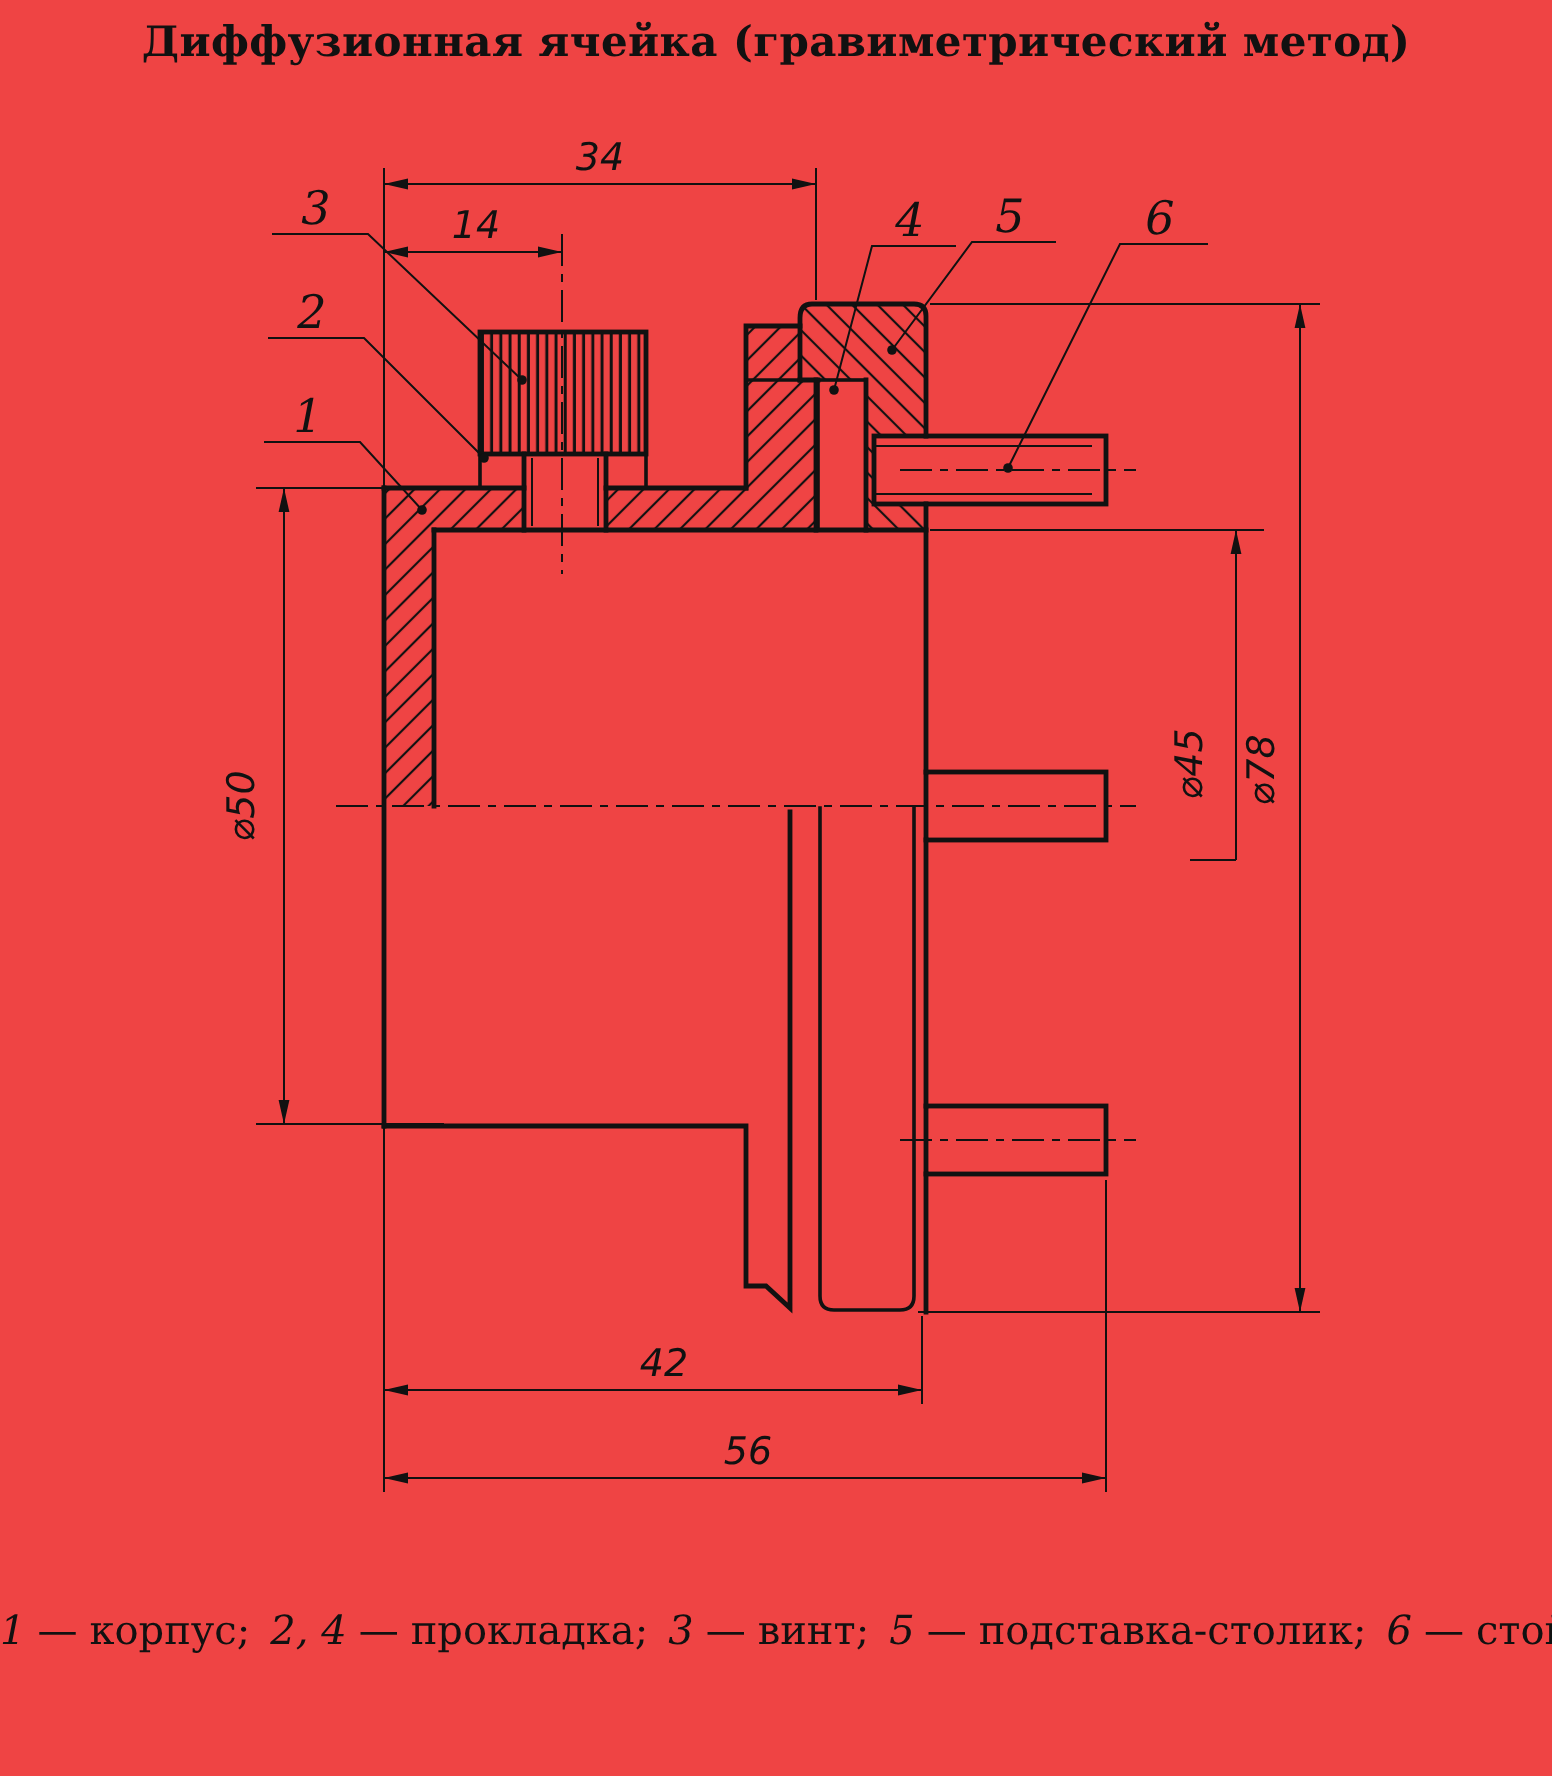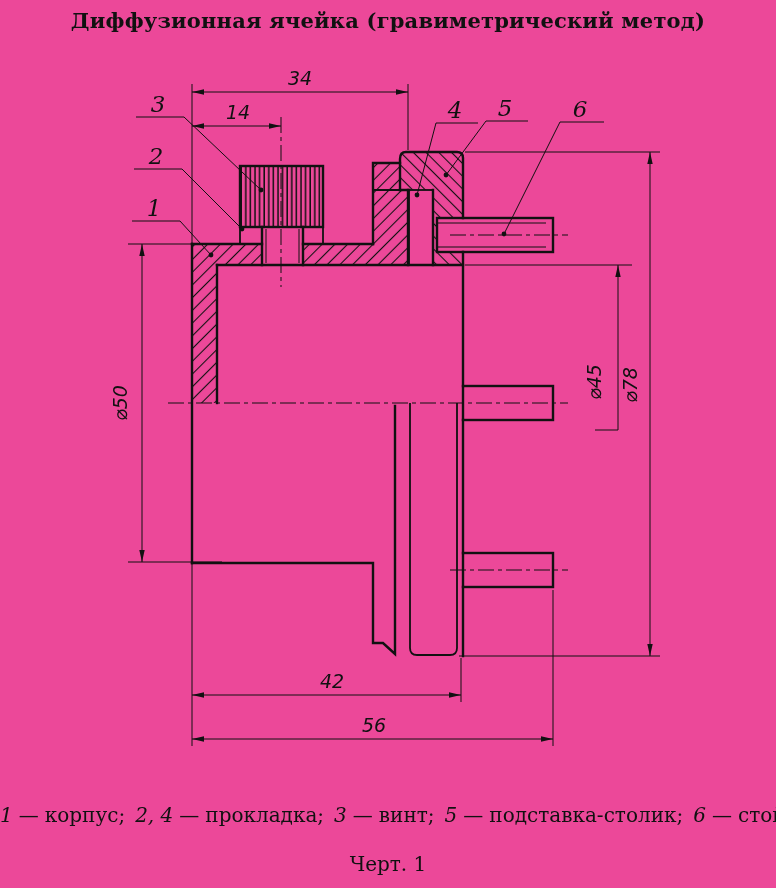--- a/index.html
+++ b/index.html
@@ -1,16 +1,16 @@
 <!DOCTYPE html>
 <html><head>
 <meta charset="utf-8">
 <style>
   html,body{margin:0;padding:0;background:#fff;}
-  .page{position:relative;width:776px;height:888px;background:#ec4899;overflow:hidden;
+  .page{position:relative;width:776px;height:888px;background:#ef4444;overflow:hidden;
         font-family:"DejaVu Serif", serif;color:#111;text-decoration:underline;}
   .title{position:absolute;top:8px;left:0;width:776px;text-align:center;
          font-size:21px;font-weight:bold;letter-spacing:.2px;}
   .drawing{position:absolute;top:0;left:0;}
   .caption{position:absolute;top:803px;left:0;width:776px;text-align:center;font-size:20px;white-space:nowrap;}
   .caption .num{font-style:italic;}
   .caption .dash{padding:0 6px;}
   .caption .sep{padding-right:10px;}
   .figlabel{position:absolute;top:852px;left:0;width:776px;text-align:center;font-size:20px;}
 
@@ -176,14 +176,13 @@
       <path class="thin" d="M604,122 H560 L504,234"></path>
       <circle class="dot" cx="504" cy="234" r="2.4"></circle>
       <text class="callout" x="580" y="117" text-anchor="middle">6</text>
     </g>
   </svg>
 
   <div class="caption">
     <span><span class="num">1</span><span class="dash">—</span><span>корпус</span><span class="sep">;</span></span><span><span class="num">2, 4</span><span class="dash">—</span><span>прокладка</span><span class="sep">;</span></span><span><span class="num">3</span><span class="dash">—</span><span>винт</span><span class="sep">;</span></span><span><span class="num">5</span><span class="dash">—</span><span>подставка-столик</span><span class="sep">;</span></span><span><span class="num">6</span><span class="dash">—</span><span>стойка</span></span>
   </div>
 
-  <div class="figlabel">Черт. 1</div>
 </div>
 
 </body></html>

